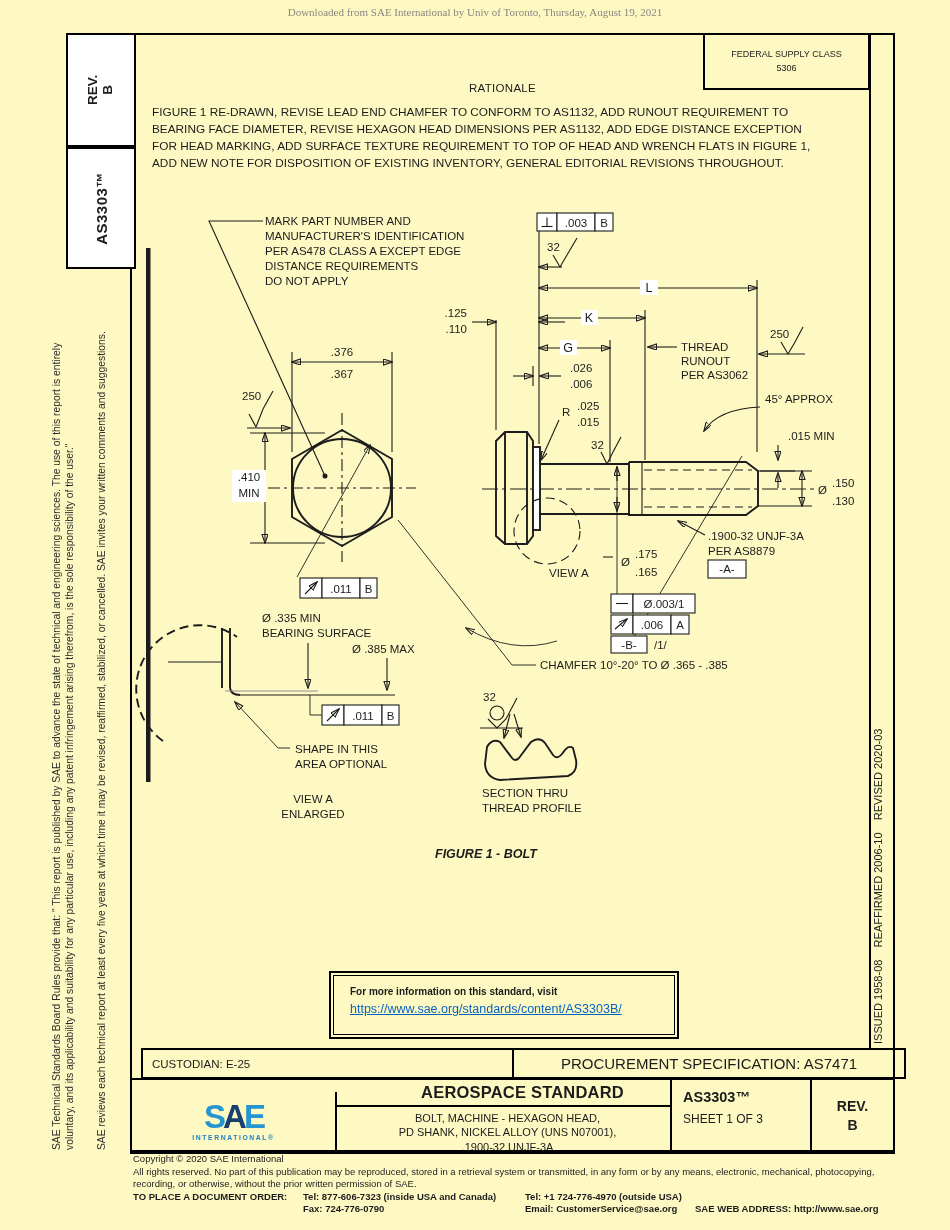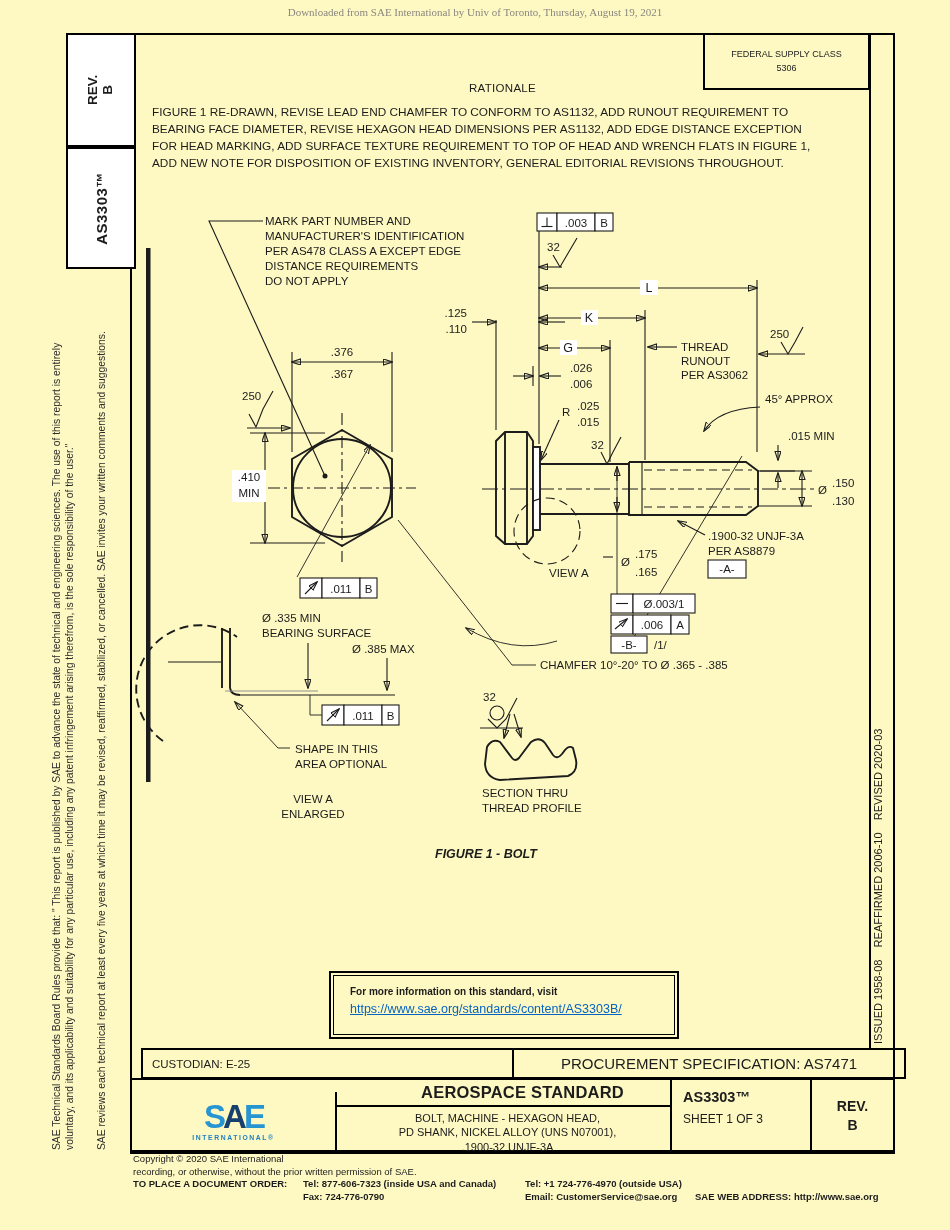--- a/index.html
+++ b/index.html
@@ -397,20 +397,21 @@
       <div class="tb-as-sheet">SHEET 1 OF 3</div>
     </div>
     <div class="tb-rev">
       <div>REV.</div>
       <div>B</div>
     </div>
   </div>
 
   <div class="abs copyright">
     <div>Copyright © 2020 SAE International</div>
+    <div>All rights reserved. No part of this publication may be reproduced, stored in a retrieval system or transmitted, in any form or by any means, electronic, mechanical, photocopying,</div>
     <div>recording, or otherwise, without the prior written permission of SAE.</div>
     <div class="cp-row cp-bold">
       <span class="c1">TO PLACE A DOCUMENT ORDER:</span>
       <span class="c2">Tel: 877-606-7323 (inside USA and Canada)</span>
       <span class="c3" style="width:auto">Tel: +1 724-776-4970 (outside USA)</span>
     </div>
     <div class="cp-row cp-bold">
       <span class="c1"></span>
       <span class="c2">Fax: 724-776-0790</span>
       <span class="c3">Email: CustomerService@sae.org</span>

